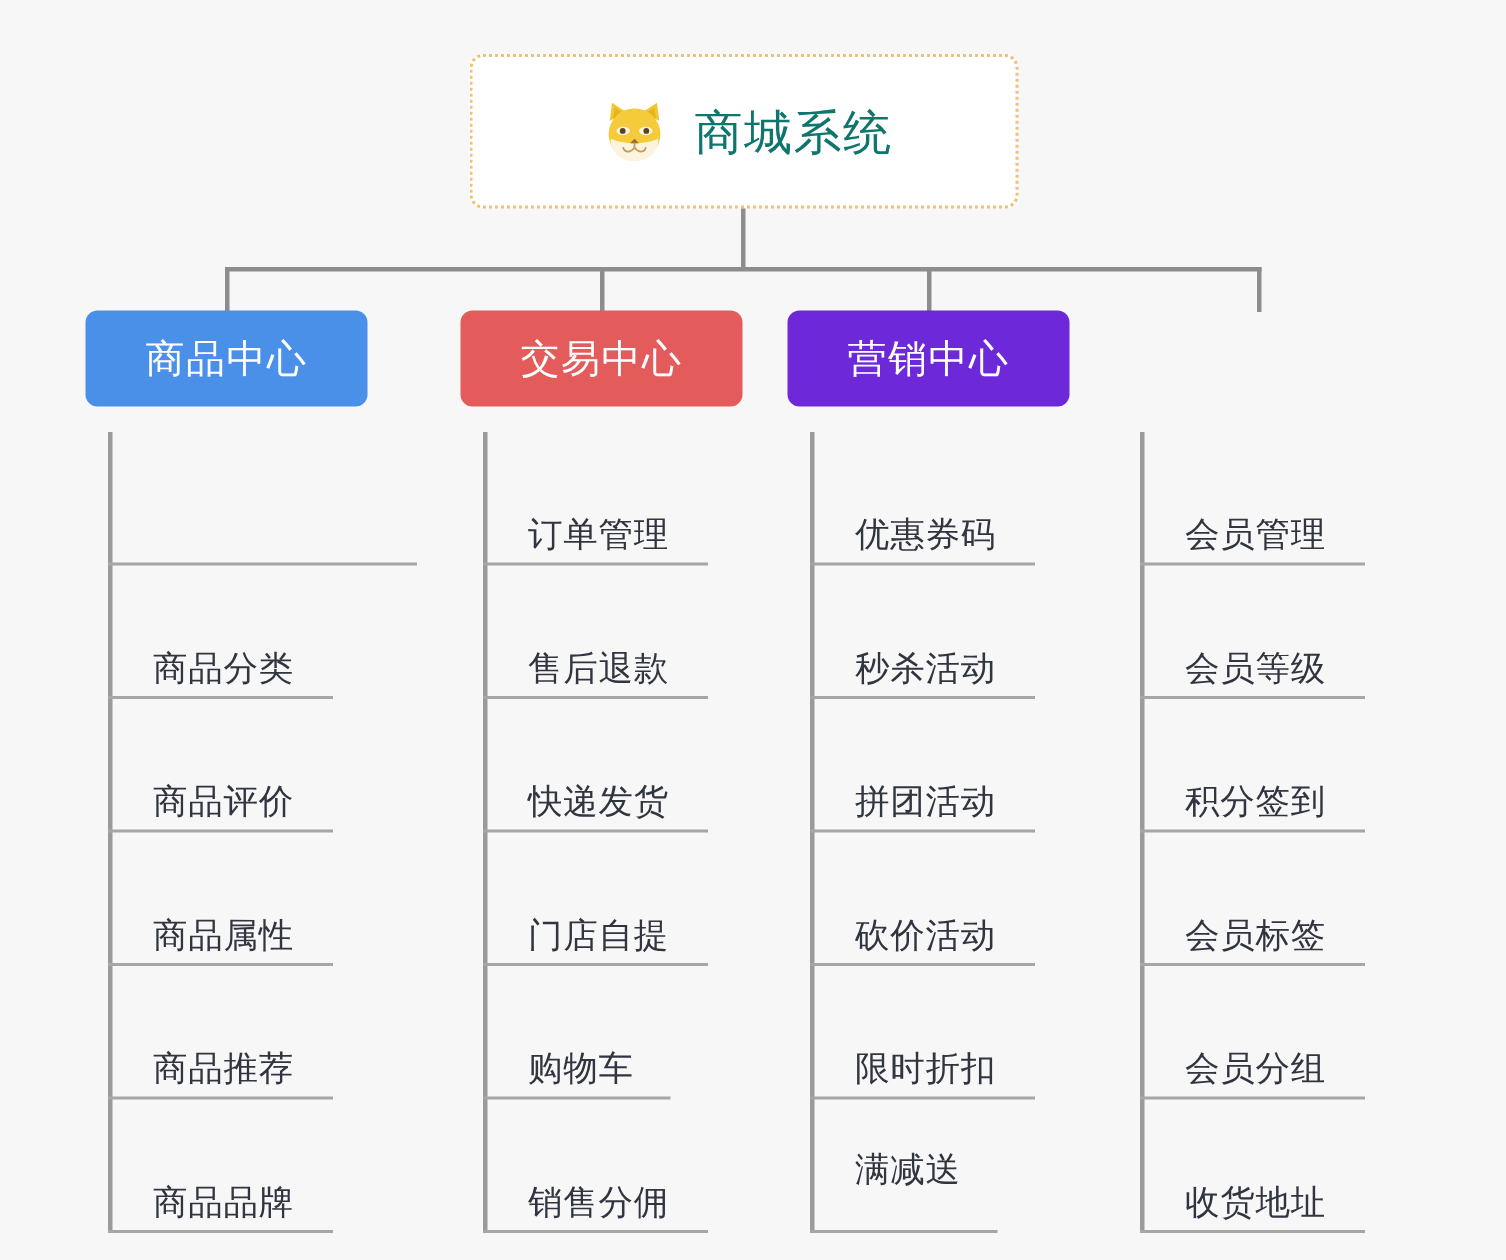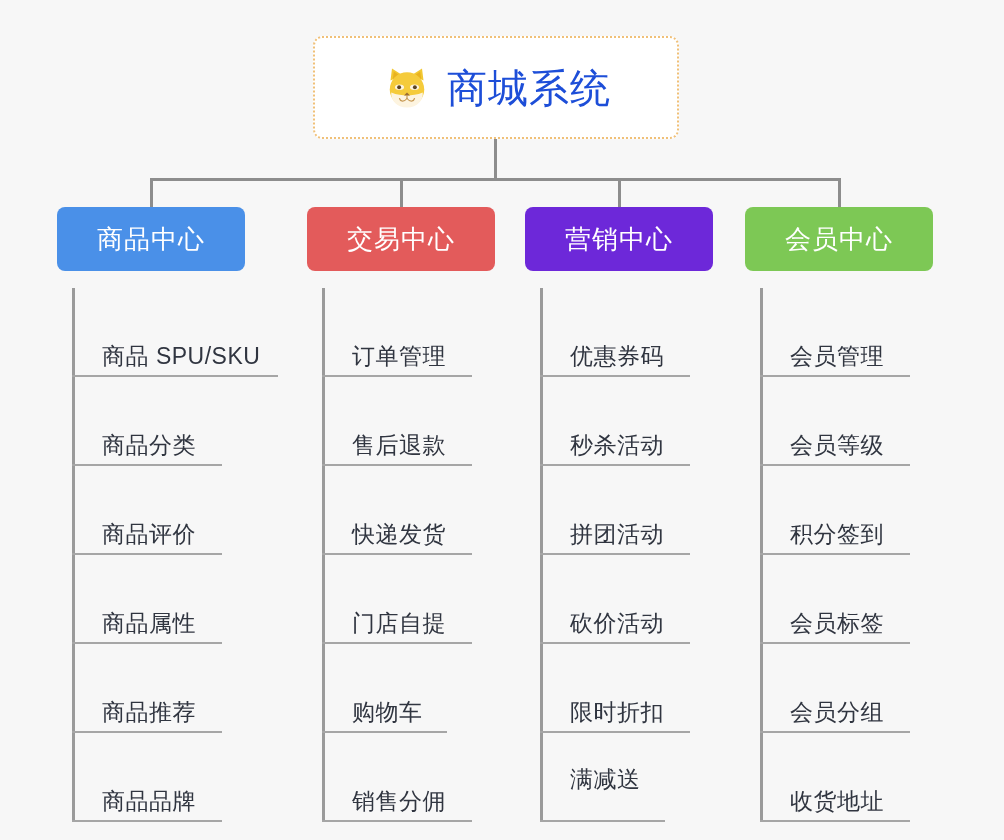--- a/index.html
+++ b/index.html
@@ -34,23 +34,23 @@
     justify-content: center;
     gap: 14px;
   }
   .root-icon {
     width: 52px;
     height: 48px;
     flex: none;
     display: block;
   }
   .root-title {
-    font-size: 40px;
+    font-size: 32px;
     line-height: 1;
-    color: #1d4ed8;
+    color: #0f766e;
     letter-spacing: 1px;
     white-space: nowrap;
     font-weight: 400;
   }
 
   
   .conn {
     position: absolute;
     background: #8d8d8d;
   }
@@ -145,29 +145,25 @@
 
   <div class="cat-box" style="left:307px; top:207px; width:188px; background:#e35b5b;">
     <span>交易中心</span>
   </div>
   <div class="cat-box" style="left:57px; top:207px; width:188px; background:#4a90e8;">
     <span>商品中心</span>
   </div>
   <div class="cat-box" style="left:525px; top:207px; width:188px; background:#6d28d9;">
     <span>营销中心</span>
   </div>
-  <div class="cat-box" style="left:745px; top:207px; width:188px; background:#7dc855;">
-    <span>会员中心</span>
-  </div>
 
   <div id="leaf-columns">
       <div class="leaf-col" style="left: 72px;">
         <div class="leaf-spine" style="height: 534px;"></div>
         <div class="leaf-row" style="top: 0px; height: 89px; width: 216px;">
-          <span class="leaf-label">商品 SPU/SKU</span>
           <div class="leaf-underline" style="top: 87px; width: 206px;"></div>
         </div>
         <div class="leaf-row" style="top: 89px; height: 89px; width: 160px;">
           <span class="leaf-label">商品分类</span>
           <div class="leaf-underline" style="top: 87px; width: 150px;"></div>
         </div>
         <div class="leaf-row" style="top: 178px; height: 89px; width: 160px;">
           <span class="leaf-label">商品评价</span>
           <div class="leaf-underline" style="top: 87px; width: 150px;"></div>
         </div>

